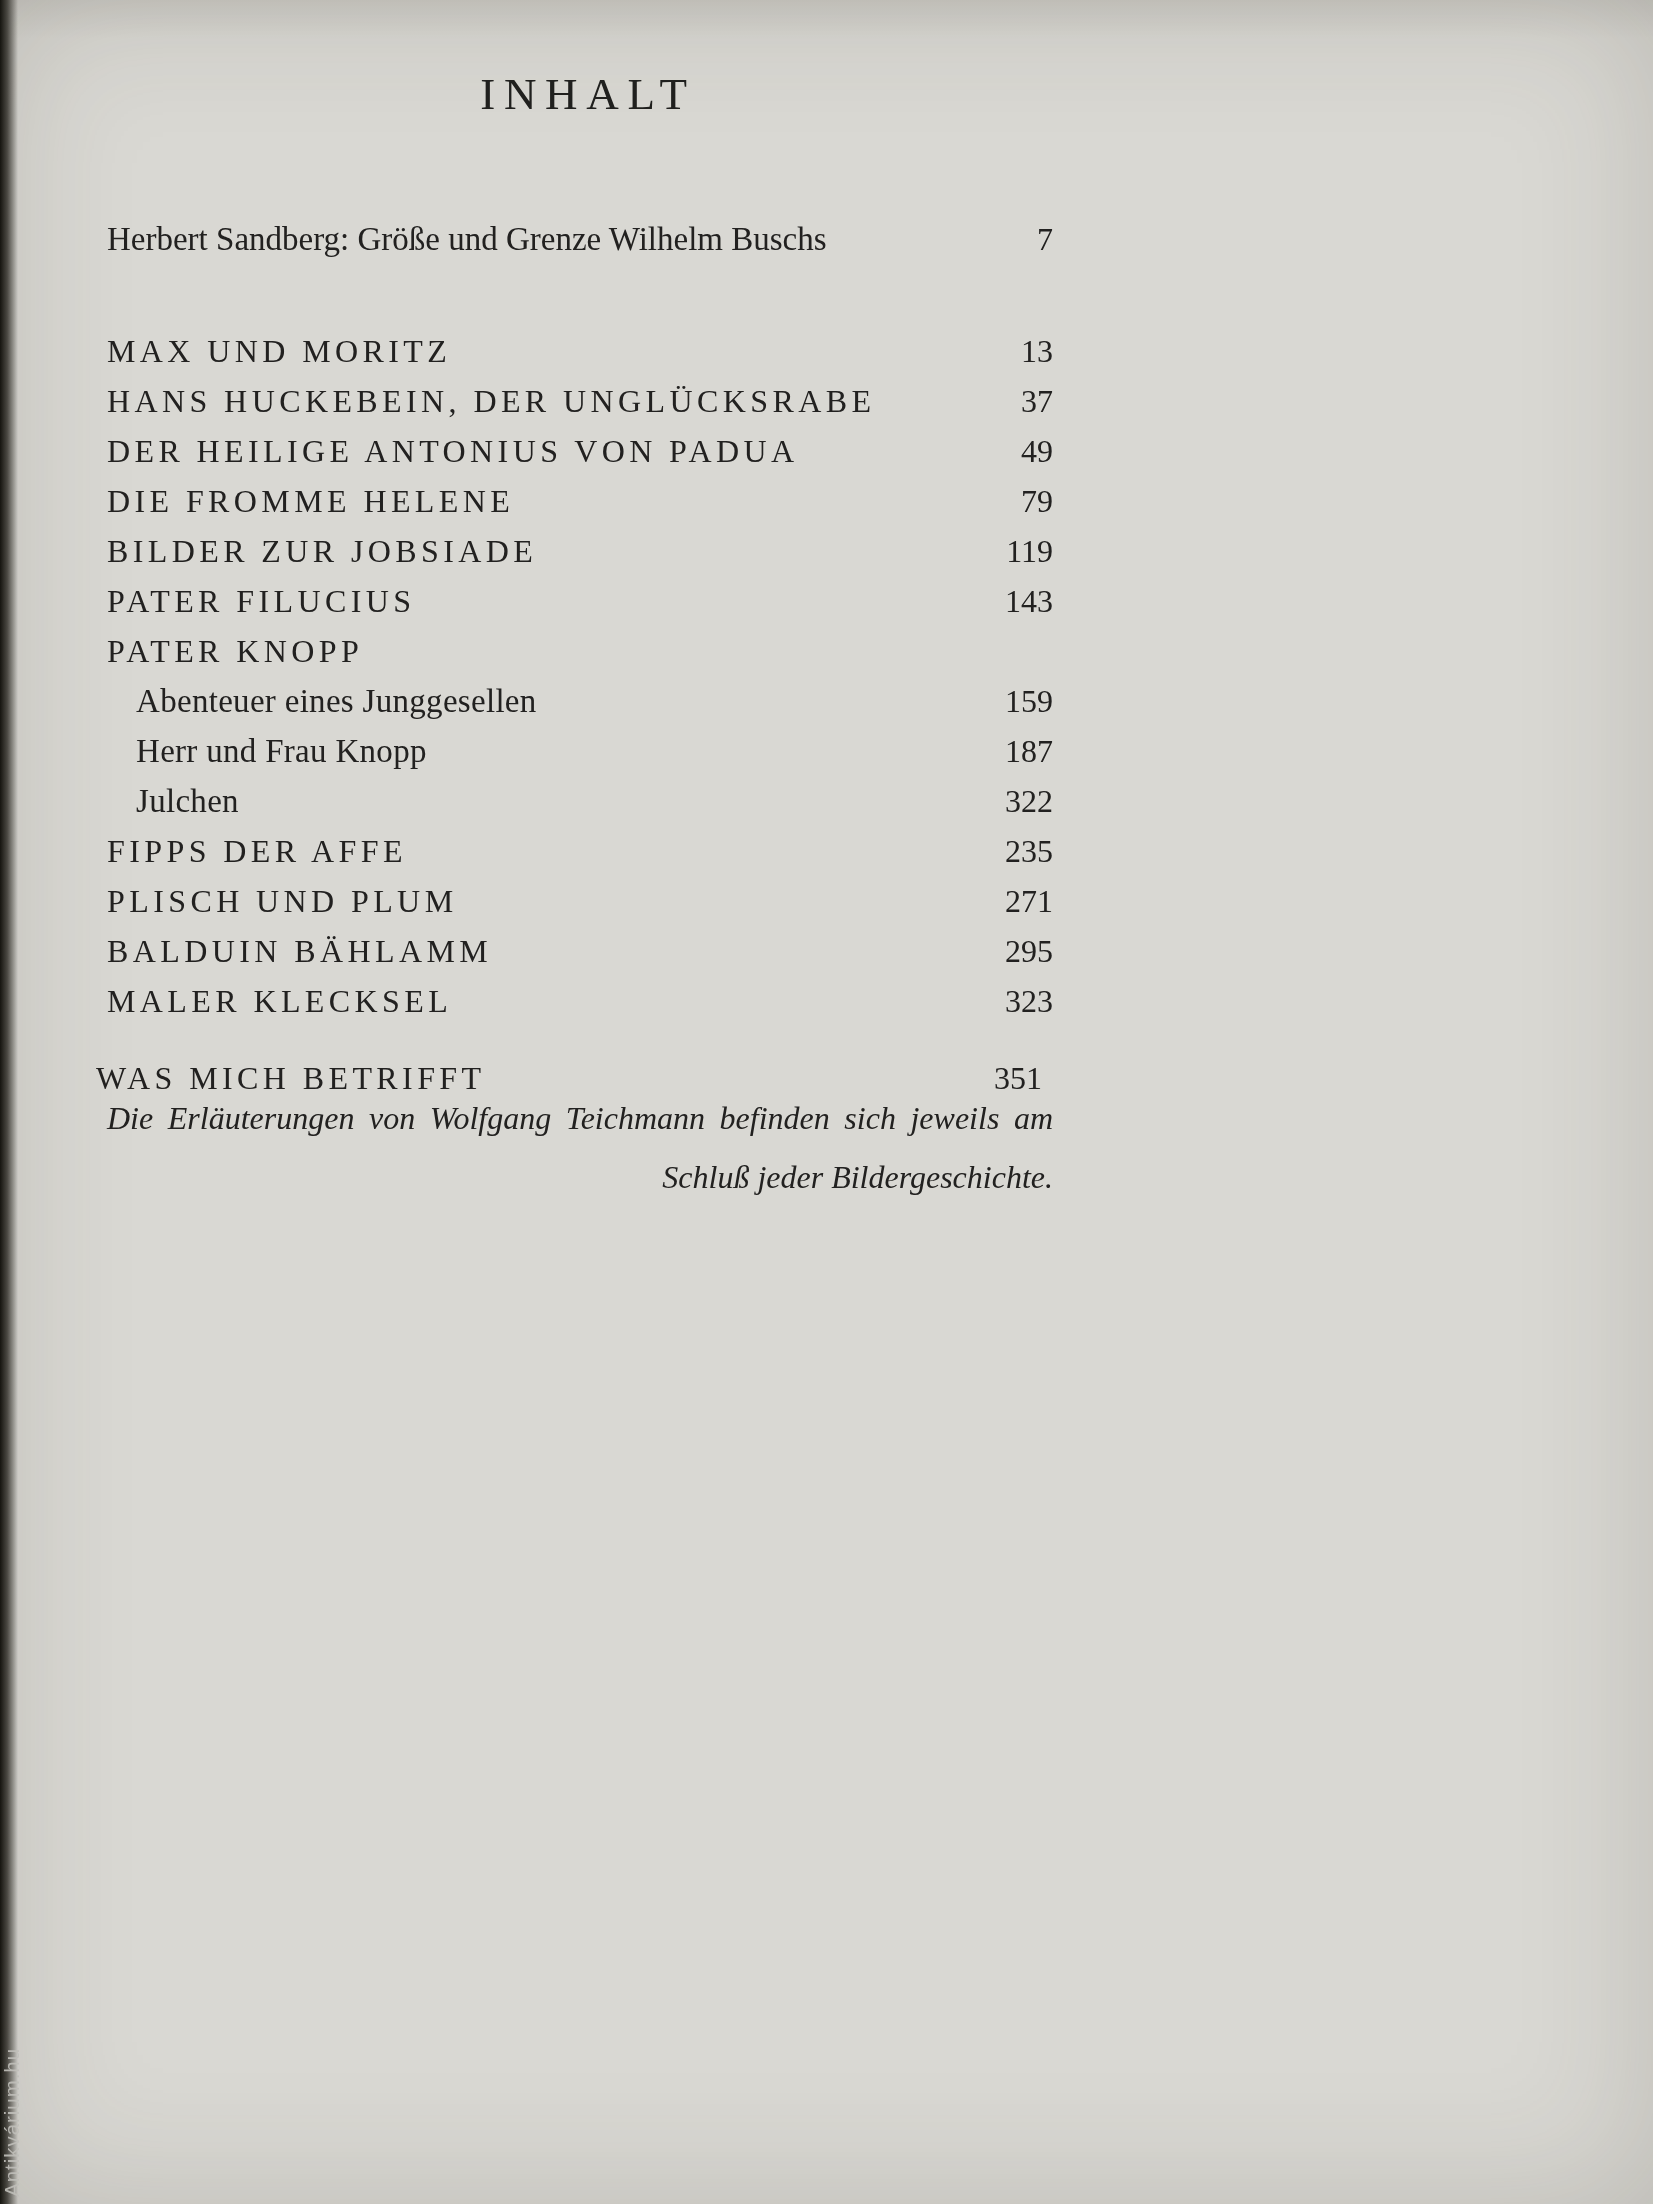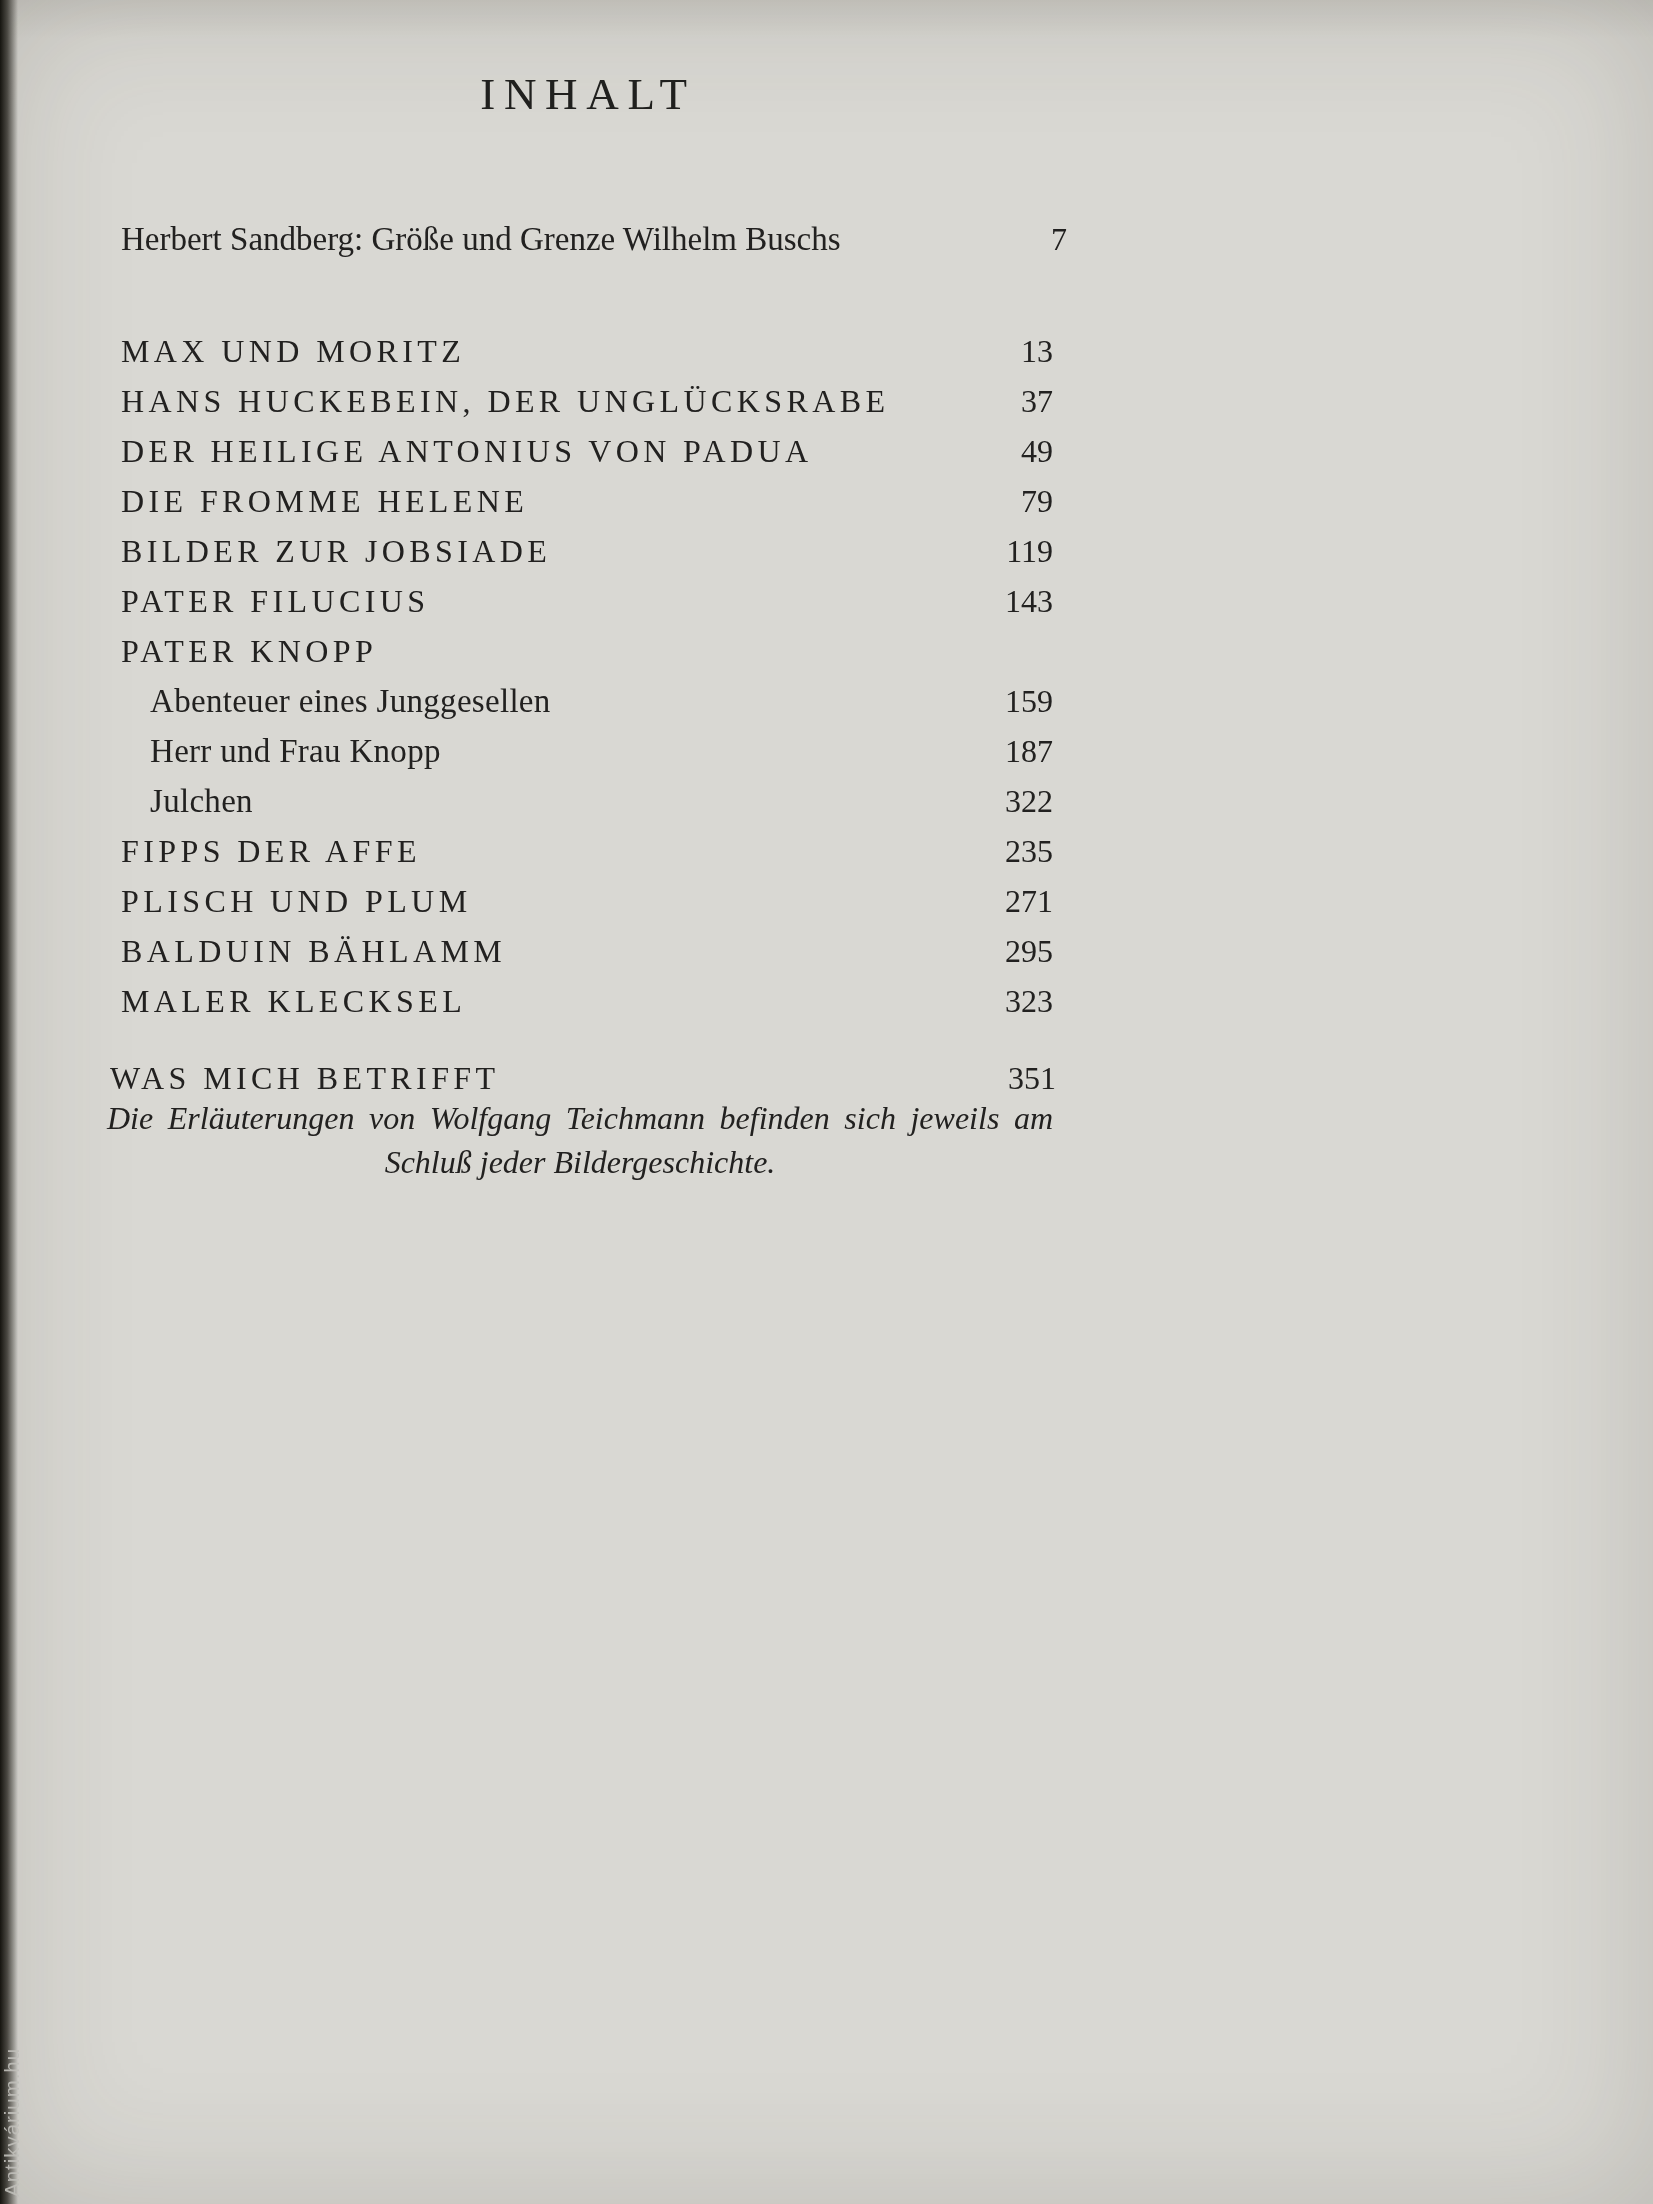--- a/index.html
+++ b/index.html
@@ -52,21 +52,20 @@
     width: 946px;
     text-align: center;
     font-size: 45px;
     letter-spacing: 8.7px;
     color: #20201e;
   }
   .row {
     display: flex;
     justify-content: space-between;
     align-items: baseline;
-    margin-left: 14px;
   }
   .row .num {
     font-size: 32px;
     white-space: nowrap;
     padding-left: 19.4px;
   }
   .intro-row {
     position: absolute;
     top: 221px;
     left: 107px;
@@ -109,21 +108,22 @@
     width: 946px;
     font-size: 32px;
     line-height: 44px;
     font-style: italic;
   }
   .note .line1 {
     text-align: justify;
     text-align-last: justify;
   }
   .note .line2 {
-    text-align: center;
+    text-align: right;
+    margin-top: 15px;
   }
 </style>
 </head>
 <body>
 
 <div class="page">
 
   <div class="edge-left"></div>
 
   <div class="watermark">Antikvárium.hu</div>

